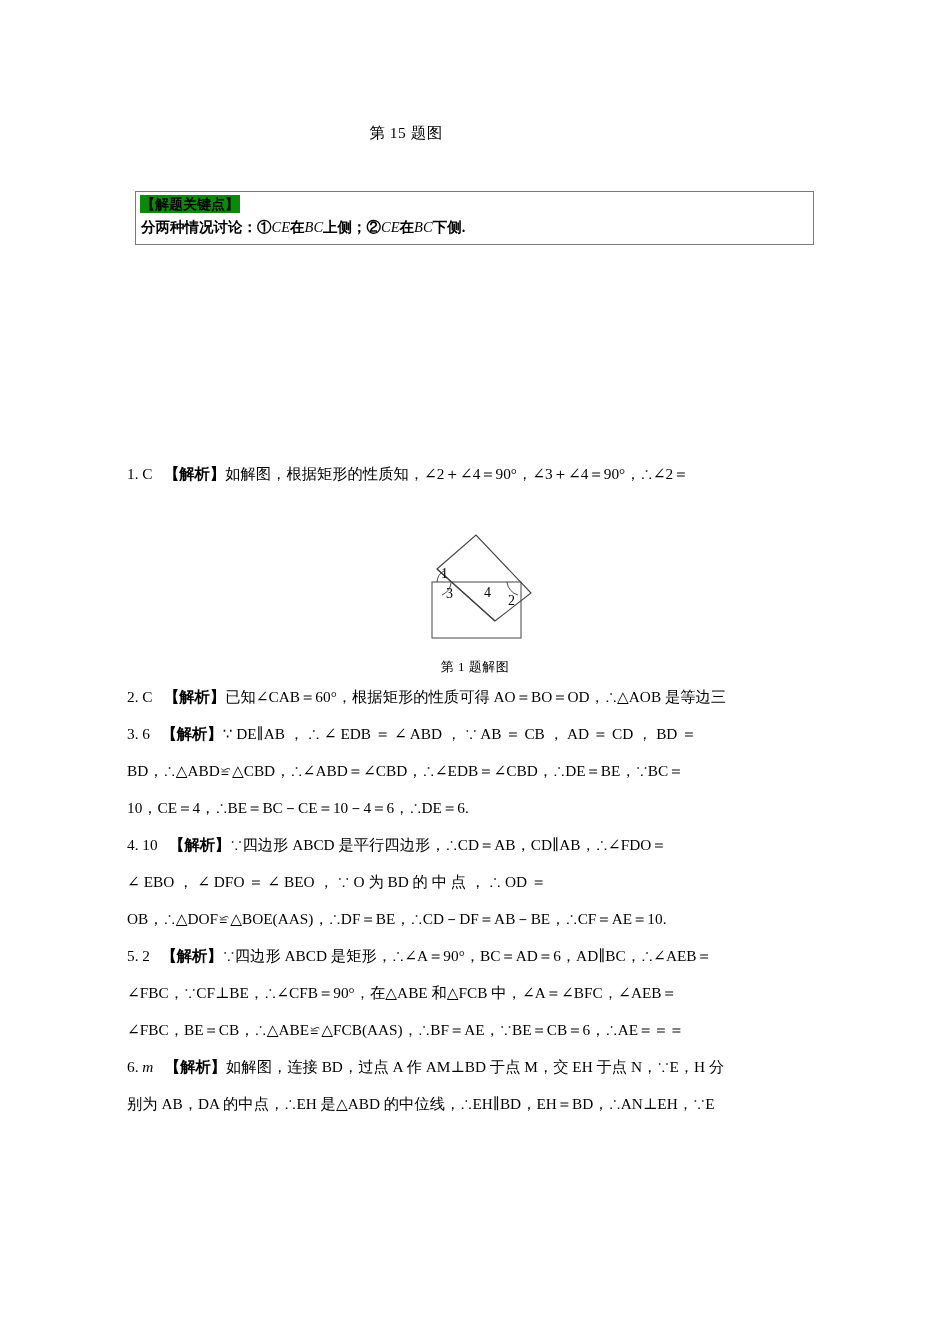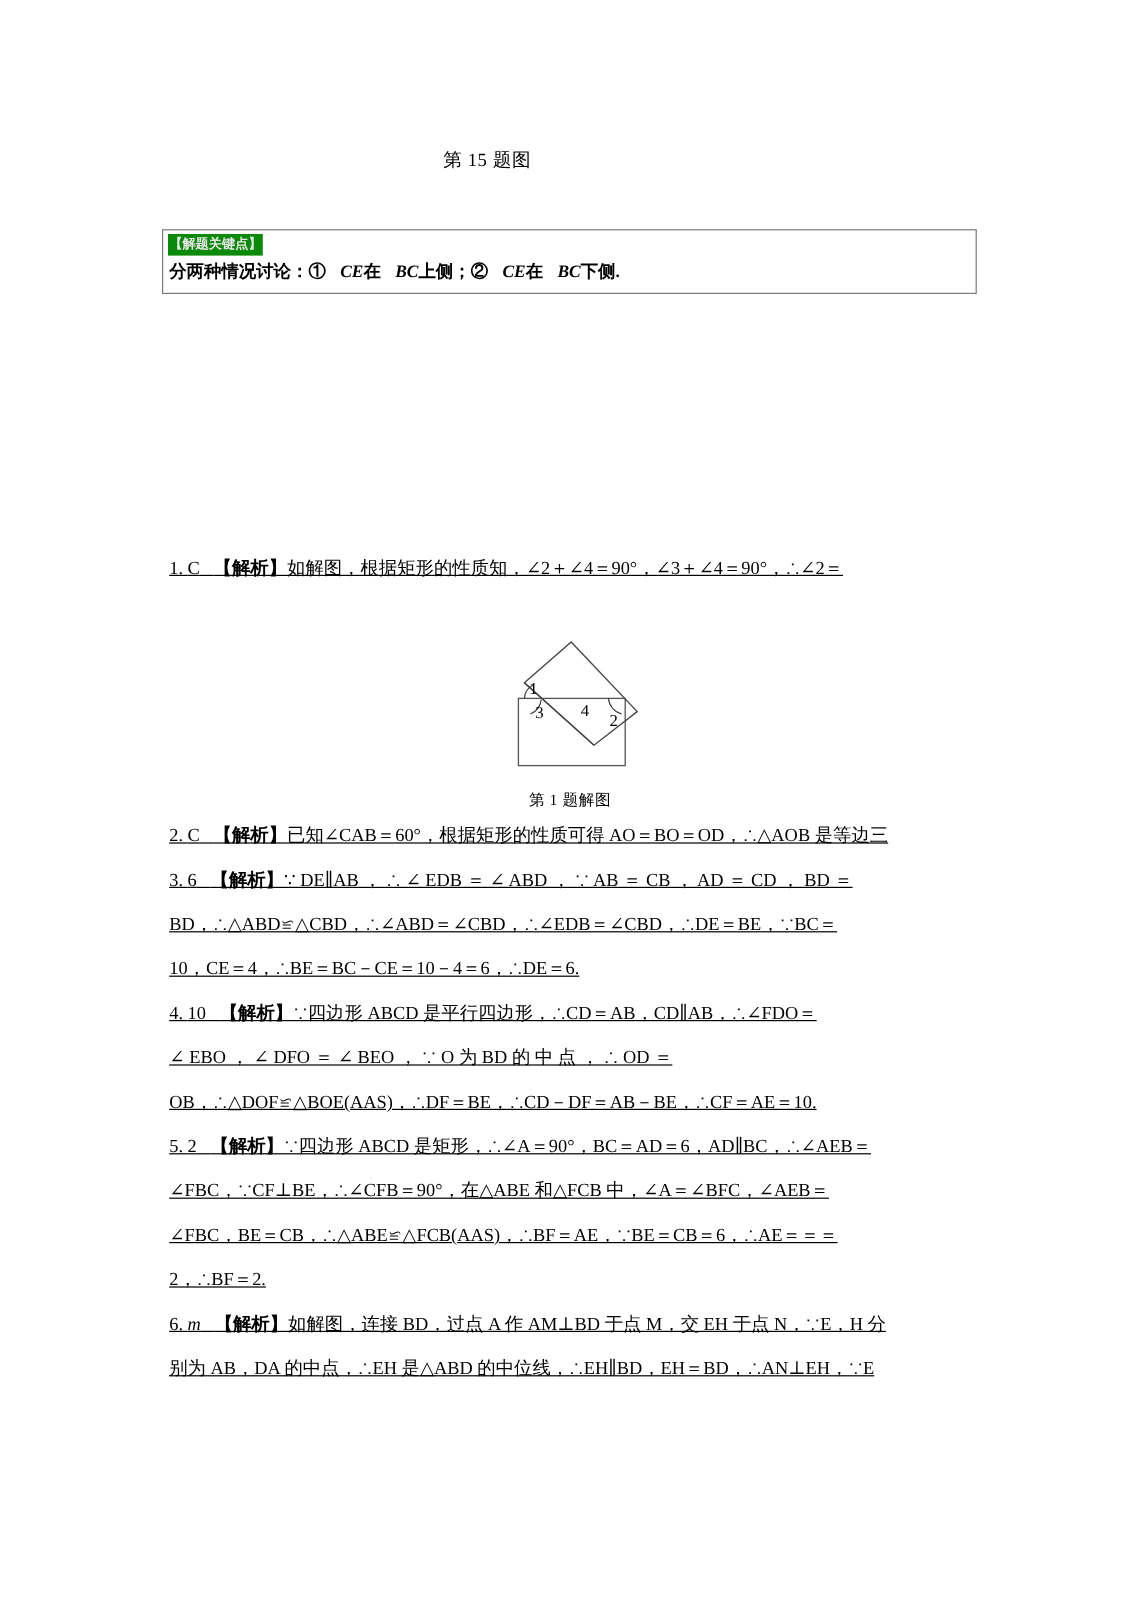--- a/index.html
+++ b/index.html
@@ -43,65 +43,63 @@
     height: 54px;
     border: 1.2px solid #7a7a7a;
     box-sizing: border-box;
     background: #ffffff;
   }
   .keypoint-badge {
     position: absolute;
     left: 4px;
     top: 3px;
     background: #0a8a08;
-    color: #e5e5e5;
+    color: #000000;
     font-family: "Liberation Sans", "DejaVu Sans", sans-serif;
     font-weight: bold;
-    font-size: 11px;
+    font-size: 14px;
     line-height: 18px;
     padding: 0 1px;
     letter-spacing: 0px;
     white-space: nowrap;
   }
   .keypoint-text {
     position: absolute;
     left: 5px;
     top: 25px;
     font-family: "Liberation Serif", "DejaVu Serif", serif;
     font-weight: bold;
     font-size: 14.5px;
     line-height: 20px;
     white-space: nowrap;
   }
   .keypoint-text i {
     font-style: italic;
-    font-weight: bold;
-    padding-left: 12px;
+    font-weight: normal;
   }
 
   
   .main-title {
     position: absolute;
     left: 0;
     top: 383px;
     width: 950px;
     text-align: center;
     font-family: "Liberation Serif", "DejaVu Serif", serif;
     font-weight: bold;
     font-size: 39px;
     letter-spacing: 2px;
   }
 
   
   .answers {
     position: absolute;
-    left: 141px;
+    left: 127px;
     top: 455px;
     width: 684px;
-    text-decoration: underline;
   }
   .ans {
     font-size: 15.3px;
     line-height: 37px;
     text-align: justify;
     text-justify: inter-ideograph;
     margin: 0 0 0 0;
   }
   .ans i { font-style: italic; }
   .ans .lbl { font-style: normal; }
@@ -195,23 +193,20 @@
       <span class="lbl">5.</span>
       <span class="lbl">2</span>
       &nbsp;&nbsp;<span class="jie">【解析】</span><span>∵四边形 ABCD 是矩形，∴∠A＝90°，BC＝AD＝6，AD∥BC，∴∠AEB＝</span>
     </div>
     <div class="ans">
       <span>∠FBC，∵CF⊥BE，∴∠CFB＝90°，在△ABE 和△FCB 中，∠A＝∠BFC，∠AEB＝</span>
     </div>
     <div class="ans">
       <span>∠FBC，BE＝CB，∴△ABE≌△FCB(AAS)，∴BF＝AE，∵BE＝CB＝6，∴AE＝＝＝</span>
     </div>
-    <div class="ans">
-      <span>2，∴BF＝2.</span>
-    </div>
 
     <div class="ans">
       <span class="lbl">6.</span>
       <i>m</i>
       &nbsp;&nbsp;<span class="jie">【解析】</span><span>如解图，连接 BD，过点 A 作 AM⊥BD 于点 M，交 EH 于点 N，∵E，H 分</span>
     </div>
     <div class="ans">
       <span>别为 AB，DA 的中点，∴EH 是△ABD 的中位线，∴EH∥BD，EH＝BD，∴AN⊥EH，∵E</span>
     </div>
 

